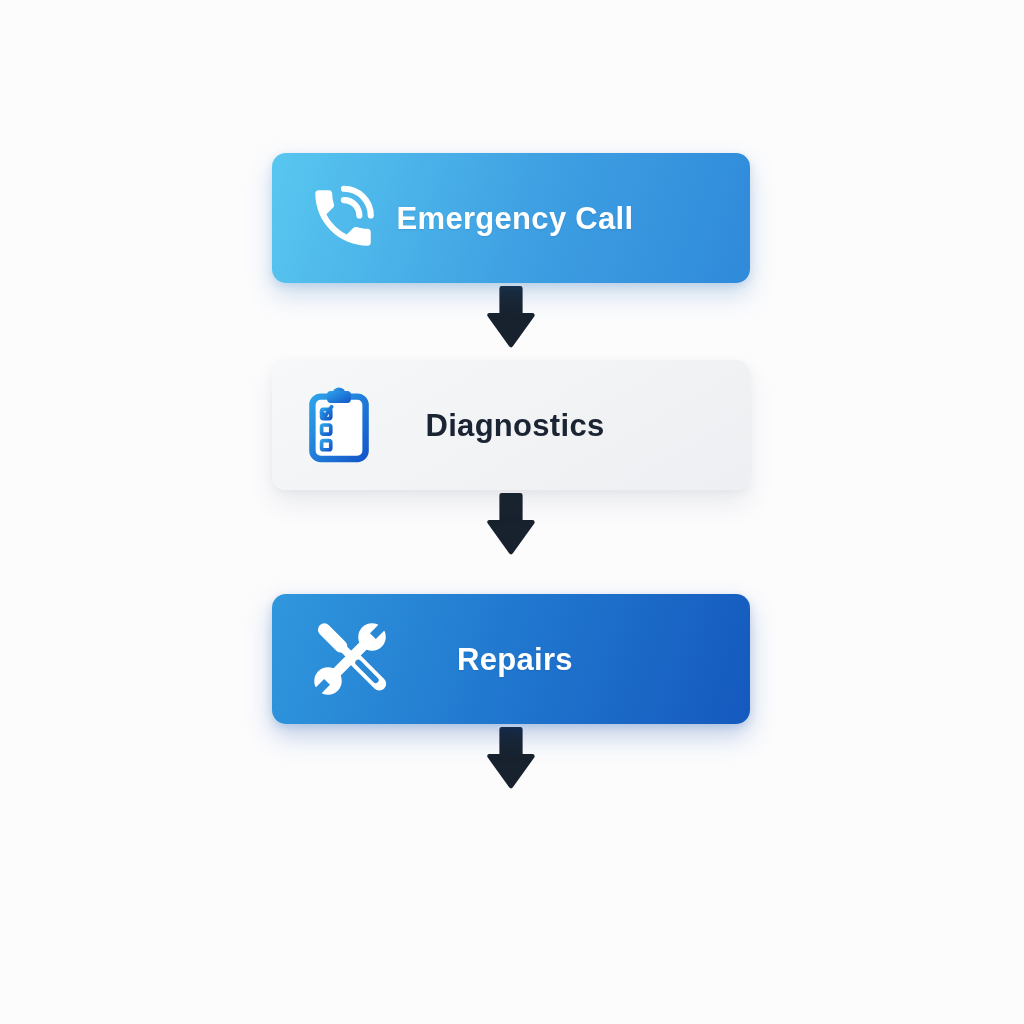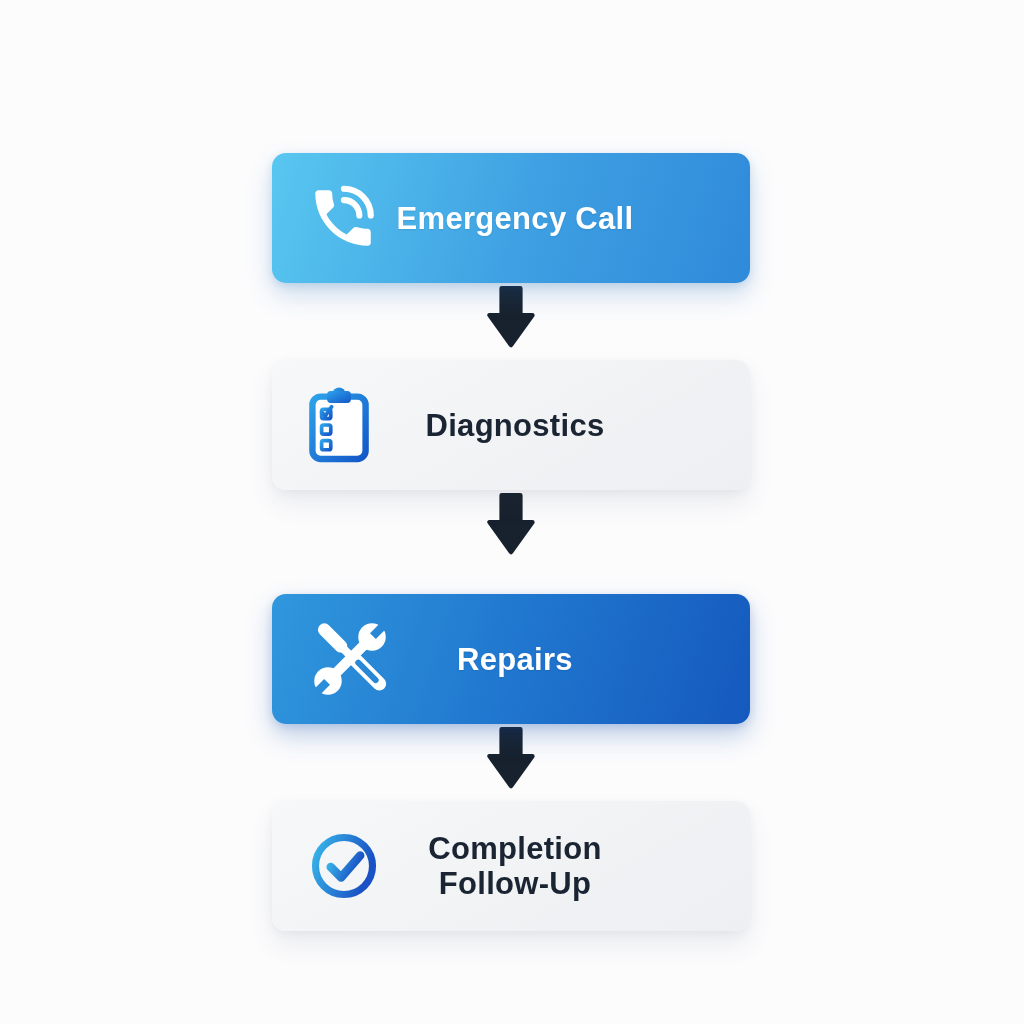--- a/index.html
+++ b/index.html
@@ -147,33 +147,15 @@
     </div>
 
     <div class="arrow-wrap">
       <span>
         <svg width="52" height="68" viewBox="0 0 56 70">
           <path d="M18 3 H38 V32 H51 L28 64 L5 32 H18 Z" fill="#18222e" stroke="#18222e" stroke-width="5" stroke-linejoin="round"></path>
         </svg>
       </span>
     </div>
 
-    <div class="card card-light">
-      <span class="icon">
-        <svg width="76" height="76" viewBox="0 0 80 80">
-          <defs>
-            <linearGradient id="gCheck" x1="0" y1="0" x2="1" y2="0.35">
-              <stop offset="0" stop-color="#38b6e9"></stop>
-                <stop offset="1" stop-color="#1a52c5"></stop>
-            </linearGradient>
-          </defs>
-          <circle cx="40" cy="40" r="30" fill="none" stroke="url(#gCheck)" stroke-width="7.5"></circle>
-          <polyline points="26,41 37,52 57,29" fill="none" stroke="url(#gCheck)" stroke-width="9" stroke-linecap="round" stroke-linejoin="round"></polyline>
-        </svg>
-      </span>
-      <div class="label text-dark">
-        <span class="line">Completion</span>
-        <span class="line">Follow-Up</span>
-      </div>
-    </div>
 
   </div>
 </div>
 
 </body></html>

